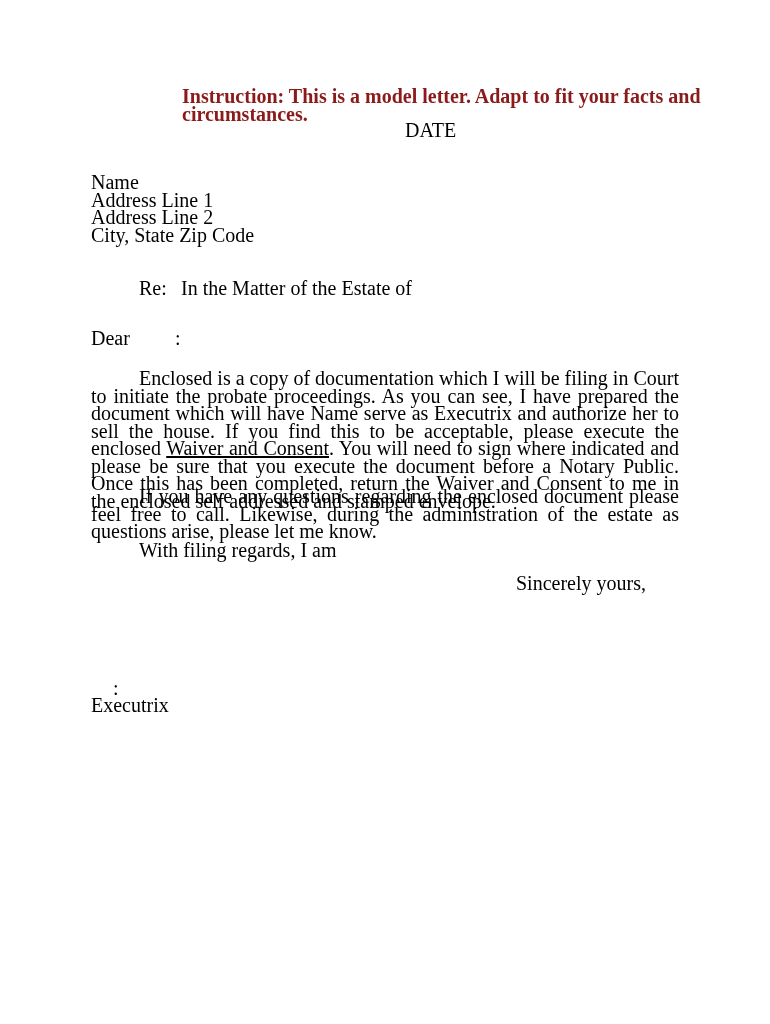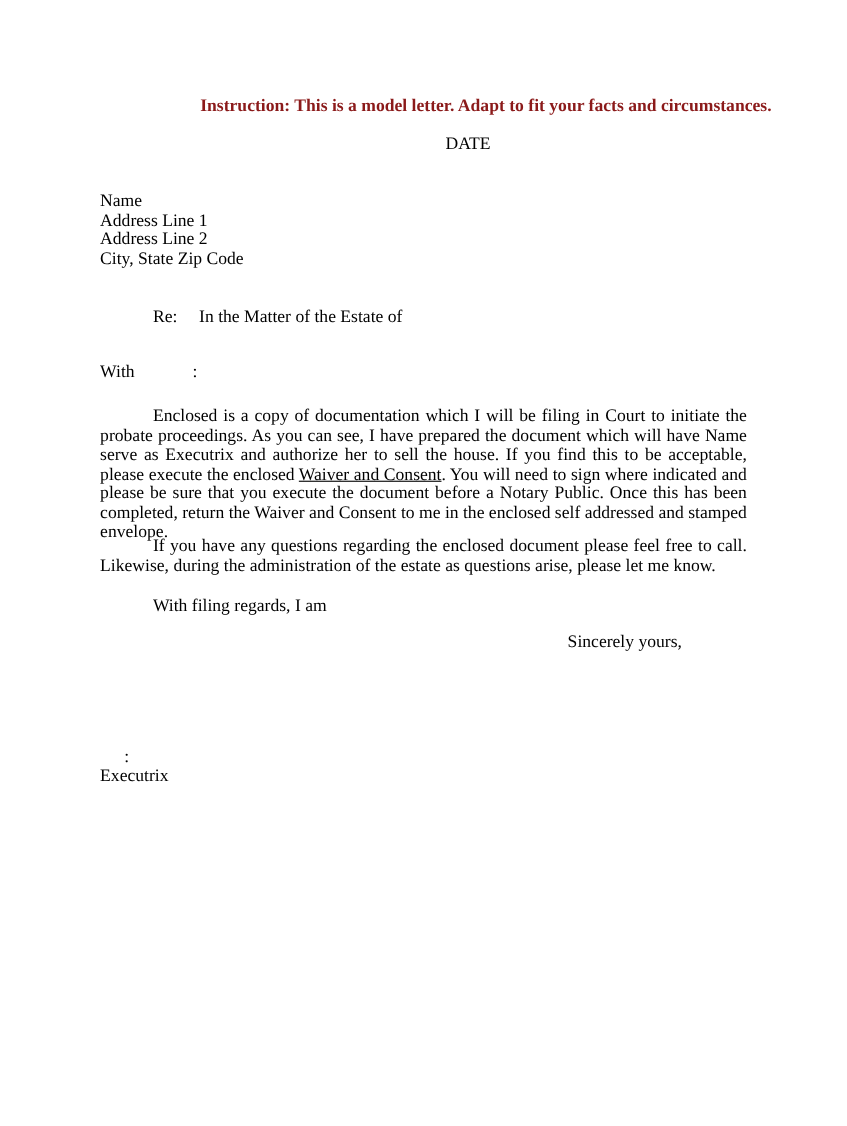--- a/index.html
+++ b/index.html
@@ -2,21 +2,21 @@
 <html style="--instruction-color: #8B1A1A;"><head>
 <meta charset="utf-8">
 <style>
   html, body { margin: 0; padding: 0; background: #ffffff; }
   .page {
     position: relative;
     width: 770px;
     height: 1024px;
     background: #ffffff;
     font-family: "Liberation Serif", "DejaVu Serif", serif;
-    font-size: 16px;
+    font-size: 20px;
     line-height: 17.5px;
     color: #000000;
     overflow: hidden;
   }
   .instruction {
     position: absolute;
     left: 182px;
     top: 88px;
     font-weight: bold;
     color: var(--instruction-color, #8B1A1A);
@@ -54,21 +54,21 @@
 
   <div class="address-block">
     <div>Name</div>
     <div>Address Line 1</div>
     <div>Address Line 2</div>
     <div>City, State  Zip Code</div>
   </div>
 
   <div class="re-line"><span class="re-label">Re:</span><span>In the Matter of the Estate of</span></div>
 
-  <div class="dear-line"><span class="dear-word">With</span><span>:</span></div>
+  <div class="dear-line"><span class="dear-word">Dear</span><span>:</span></div>
 
   <p class="para para-1"><span>Enclosed is a copy of documentation which I will be filing in Court to initiate the probate proceedings.  As you can see, I have prepared the document which will have Name serve as Executrix and authorize her to sell the house.  If you find this to be acceptable, please execute the enclosed </span><span class="underline">Waiver and Consent</span><span>.  You will need to sign where indicated and please be sure that you execute the document before a Notary Public.  Once this has been completed, return the Waiver and Consent to me in the enclosed self addressed and stamped envelope.</span></p>
 
   <p class="para para-2">If you have any questions regarding the enclosed document please feel free to call.  Likewise, during the administration of the estate as questions arise, please let me know.</p>
 
   <div class="regards-line">With filing regards, I am</div>
 
   <div class="signoff-line">Sincerely yours,</div>
 
   <div class="footer-colon">:</div>

